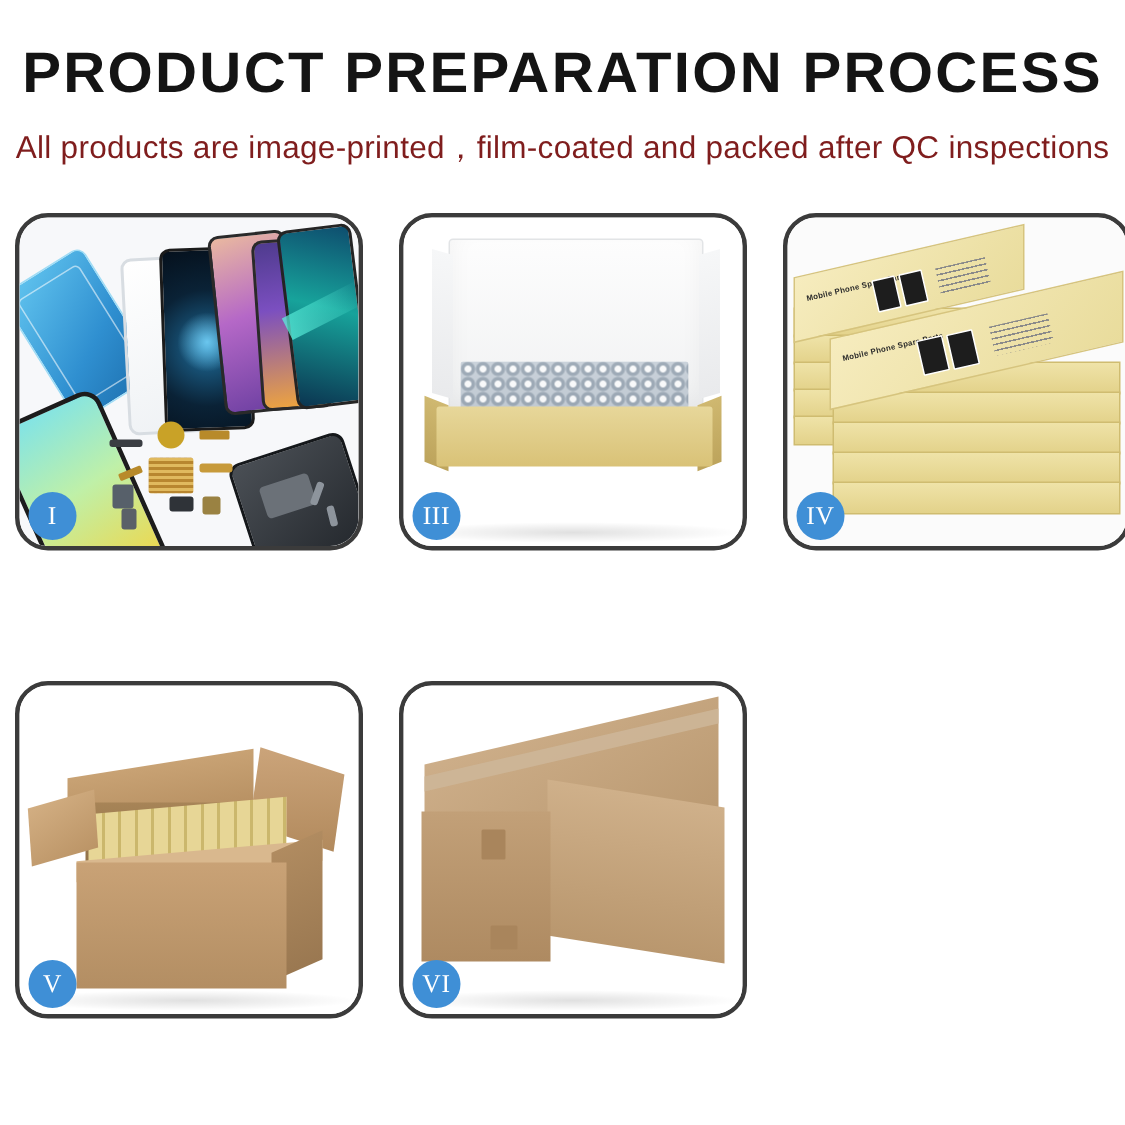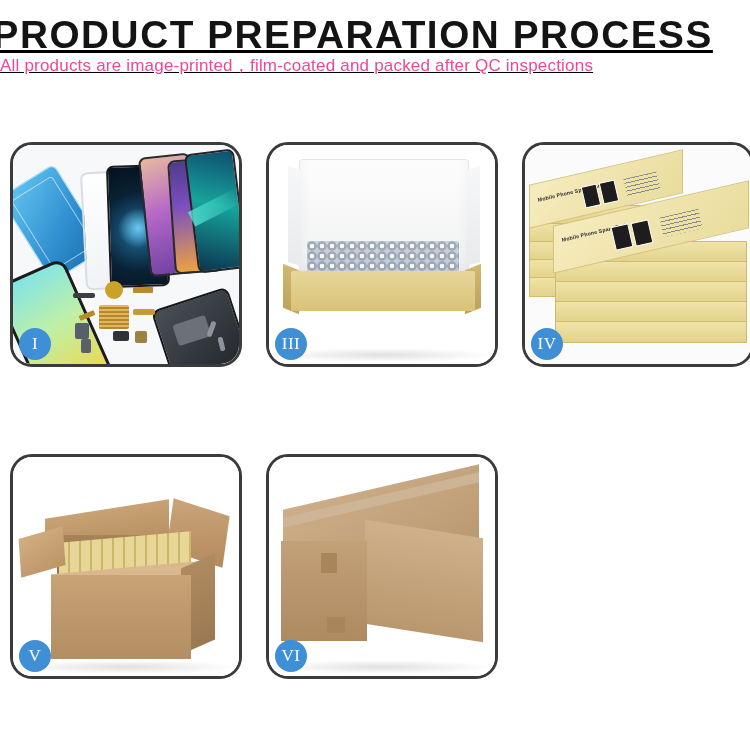--- a/index.html
+++ b/index.html
@@ -6,34 +6,34 @@
   body{
     width:750px;height:750px;
     background:#ffffff;
     font-family:"Liberation Sans","DejaVu Sans",sans-serif;
     overflow:hidden;
     position:relative;
   }
   .page{width:750px;height:750px;position:relative;}
 
   
-  .header{padding-top:16px;text-decoration:underline;}
+  .header{padding-top:30px;text-align:center;}
   .title{
     font-size:38px;
     font-weight:bold;
     letter-spacing:1.5px;
     color:#141414;
     line-height:1;
     font-family:"Liberation Sans","DejaVu Sans",sans-serif;
     transform:scaleX(1.02);
   }
   .subtitle{
-    margin-top:0;
-    font-size:17px;
-    color:#ec4899;
+    margin-top:16px;
+    font-size:21px;
+    color:#7f1d1d;
     letter-spacing:0.2px;
   }
 
   
   .grid{
     position:absolute;
     left:10px;top:142px;
     width:730px;
     display:grid;
     grid-template-columns:232px 232px 232px;

